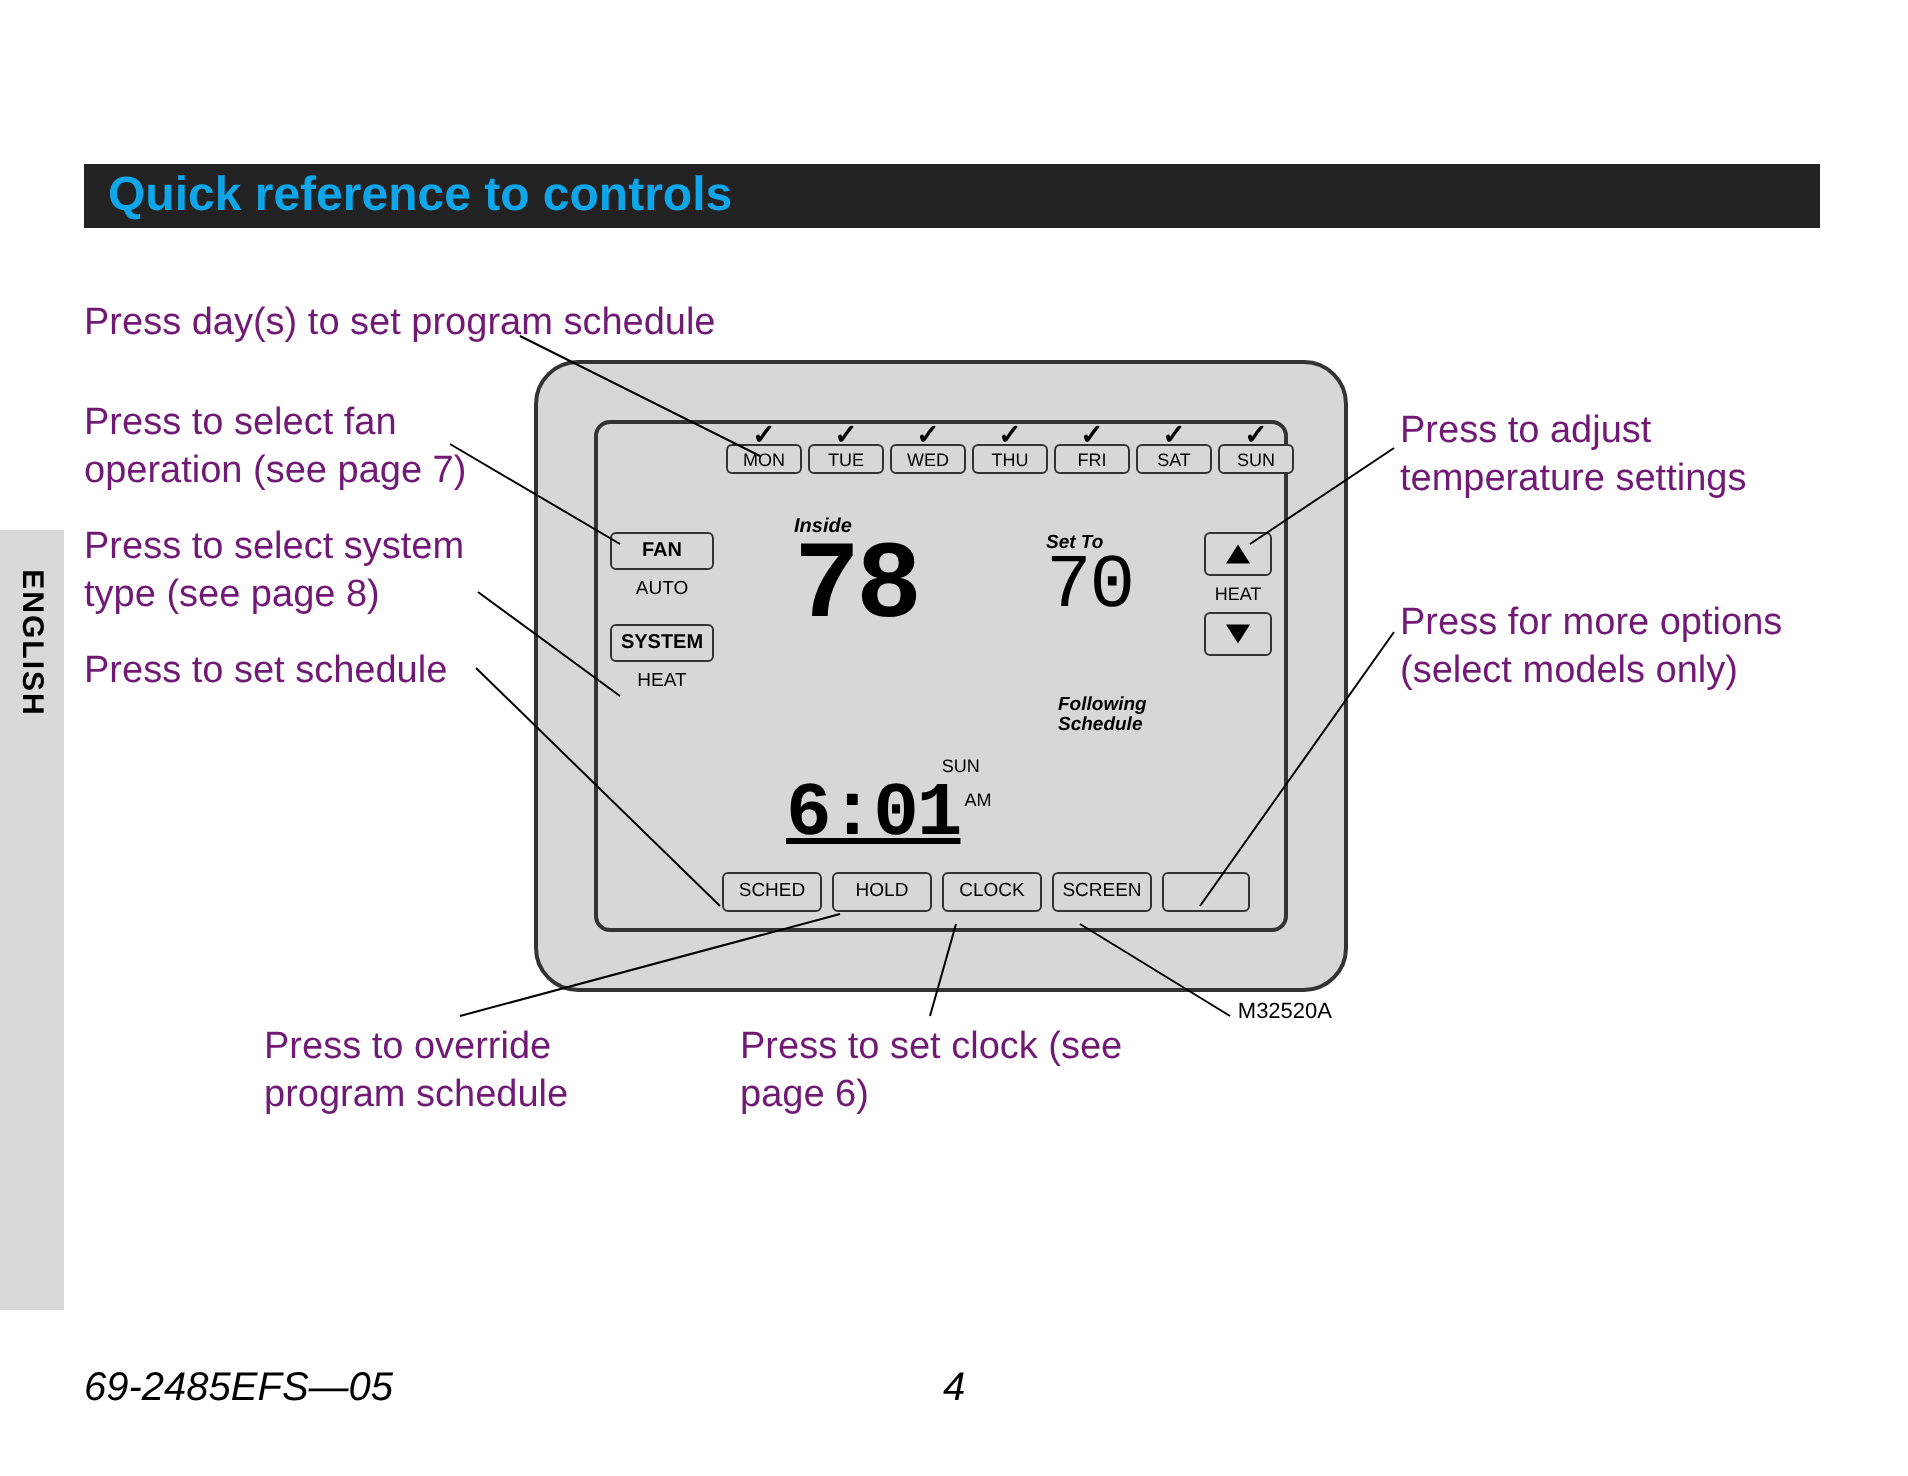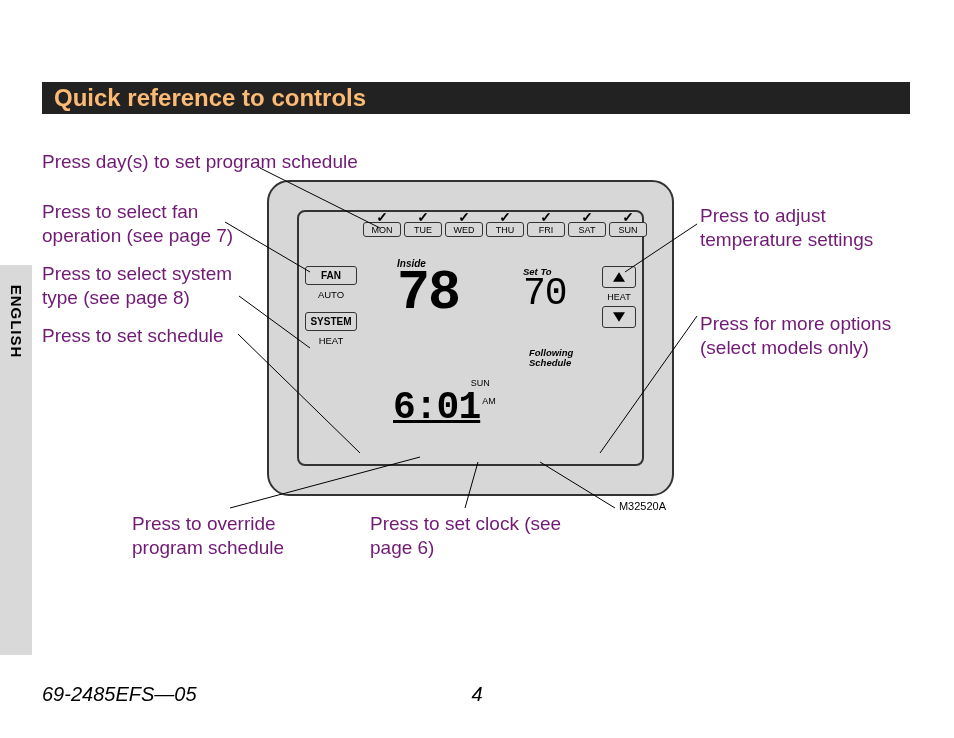--- a/index.html
+++ b/index.html
@@ -12,21 +12,21 @@
     overflow: hidden;
   }
   .page { position: absolute; inset: 0; }
 
   
   .title-bar {
     position: absolute;
     left: 42px; top: 82px;
     width: 868px; height: 32px;
     background: #222;
-    color: #fdba74;
+    color: #0ea5e9;
     font-weight: bold;
     font-size: 24px;
     padding-left: 12px;
     line-height: 32px;
   }
 
   
   .side-tab {
     position: absolute;
     left: 0; top: 265px;
@@ -233,21 +233,21 @@
 
   <div class="side-tab">
     <span>ENGLISH</span>
   </div>
 
   <div class="callout" style="left:42px; top:150px;">Press day(s) to set program schedule</div>
   <div class="callout" style="left:42px; top:200px; width:225px;">Press to select fan operation (see page 7)</div>
   <div class="callout" style="left:42px; top:262px; width:225px;">Press to select system type (see page 8)</div>
   <div class="callout" style="left:700px; top:204px; width:210px;">Press to adjust temperature settings</div>
   <div class="callout" style="left:42px; top:324px;">Press to set schedule</div>
-  <div class="callout" style="left:700px; top:312px; width:225px;">Press for more options (select models only)</div>
+  <div class="callout" style="left:700px; top:300px; width:225px;">Press for more options (select models only)</div>
   <div class="callout" style="left:132px; top:512px; width:210px;">Press to override program schedule</div>
   <div class="callout" style="left:370px; top:512px; width:200px;">Press to set clock (see page 6)</div>
 
   <div class="device">
     <div class="screen">
       <div class="screen-inner">
 
         <div class="day-row">
           <div class="day-btn"><span class="check">✓</span><span>MON</span></div>
           <div class="day-btn"><span class="check">✓</span><span>TUE</span></div>
@@ -296,20 +296,27 @@
                 <polygon points="0,0 10,0 5,8" fill="#000"></polygon>
               </svg>
           </div>
         </div>
 
         <div class="clock">
           <div class="day">SUN</div>
           <span class="time">6:01</span><span class="ampm">AM</span>
         </div>
 
+        <div class="bottom-row">
+          <div class="bbtn">SCHED</div>
+          <div class="bbtn">HOLD</div>
+          <div class="bbtn">CLOCK</div>
+          <div class="bbtn">SCREEN</div>
+          <div class="bbtn blank"></div>
+        </div>
 
       </div>
     </div>
     <div class="diagram-id">M32520A</div>
   </div>
 
   <svg class="leaders">
     <line x1="260" y1="168" x2="380" y2="228"></line>
     <line x1="225" y1="222" x2="310" y2="272"></line>
     <line x1="239" y1="296" x2="310" y2="348"></line>

